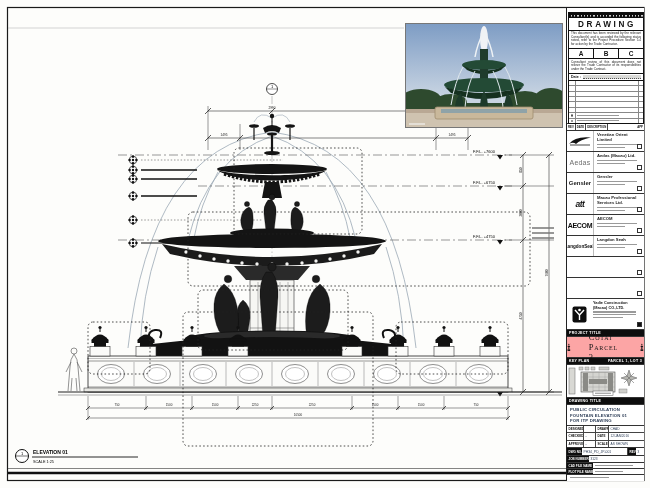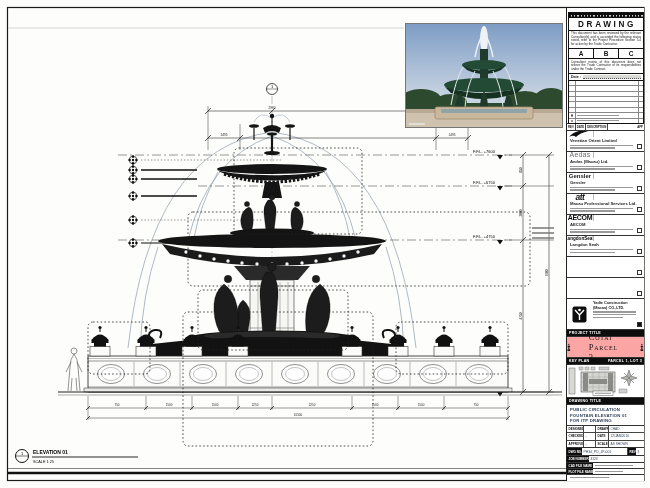--- a/index.html
+++ b/index.html
@@ -6,21 +6,21 @@
   *,*:before,*:after{box-sizing:border-box;}
   #sheet{position:relative;width:650px;height:488px;background:#fdfdfb;font-family:"Liberation Sans",sans-serif;color:#111;overflow:hidden;}
   svg{display:block;}
   .abs{position:absolute;}
 
   
   #sidebar{position:absolute;left:566px;top:8px;width:78px;height:473px;border-left:1px solid #222;background:#fdfdfb;display:flex;flex-direction:column;}
   .sb{border-bottom:0.5px solid #333;position:relative;background:#fff;}
   .bar{background:#0d0d0d;color:#fff;font-size:3.6px;font-weight:bold;letter-spacing:.3px;display:flex;align-items:center;padding:0 2px;}
   .bar .right{margin-left:auto;}
-  .firm{display:flex;align-items:stretch;flex-direction:column;}
+  .firm{display:flex;align-items:stretch;}
   .firm .logo{width:27px;display:flex;align-items:center;justify-content:center;border-right:0.4px solid #bbb;overflow:hidden;}
   .firm .info{flex:1;padding:2px 2px 1px 3px;}
   .firm .name{font-size:4.2px;font-weight:bold;color:#1c1c1c;line-height:1.15;}
   .sm{height:1.2px;background:#9a9a9a;margin:1.4px 0;width:88%;}
   .sm.s2{width:62%;}
   .chk{position:absolute;right:2.5px;bottom:2.5px;width:4.5px;height:4.5px;border:0.5px solid #333;background:#fff;}
   .chk.filled{background:#111;}
   .lg-aedas{font-size:7px;color:#6d6d6d;letter-spacing:.2px;}
   .lg-gensler{font-size:6px;font-weight:bold;color:#1a1a1a;}
   .lg-att{font-size:8.5px;font-weight:bold;font-style:italic;color:#101010;letter-spacing:-.5px;}

